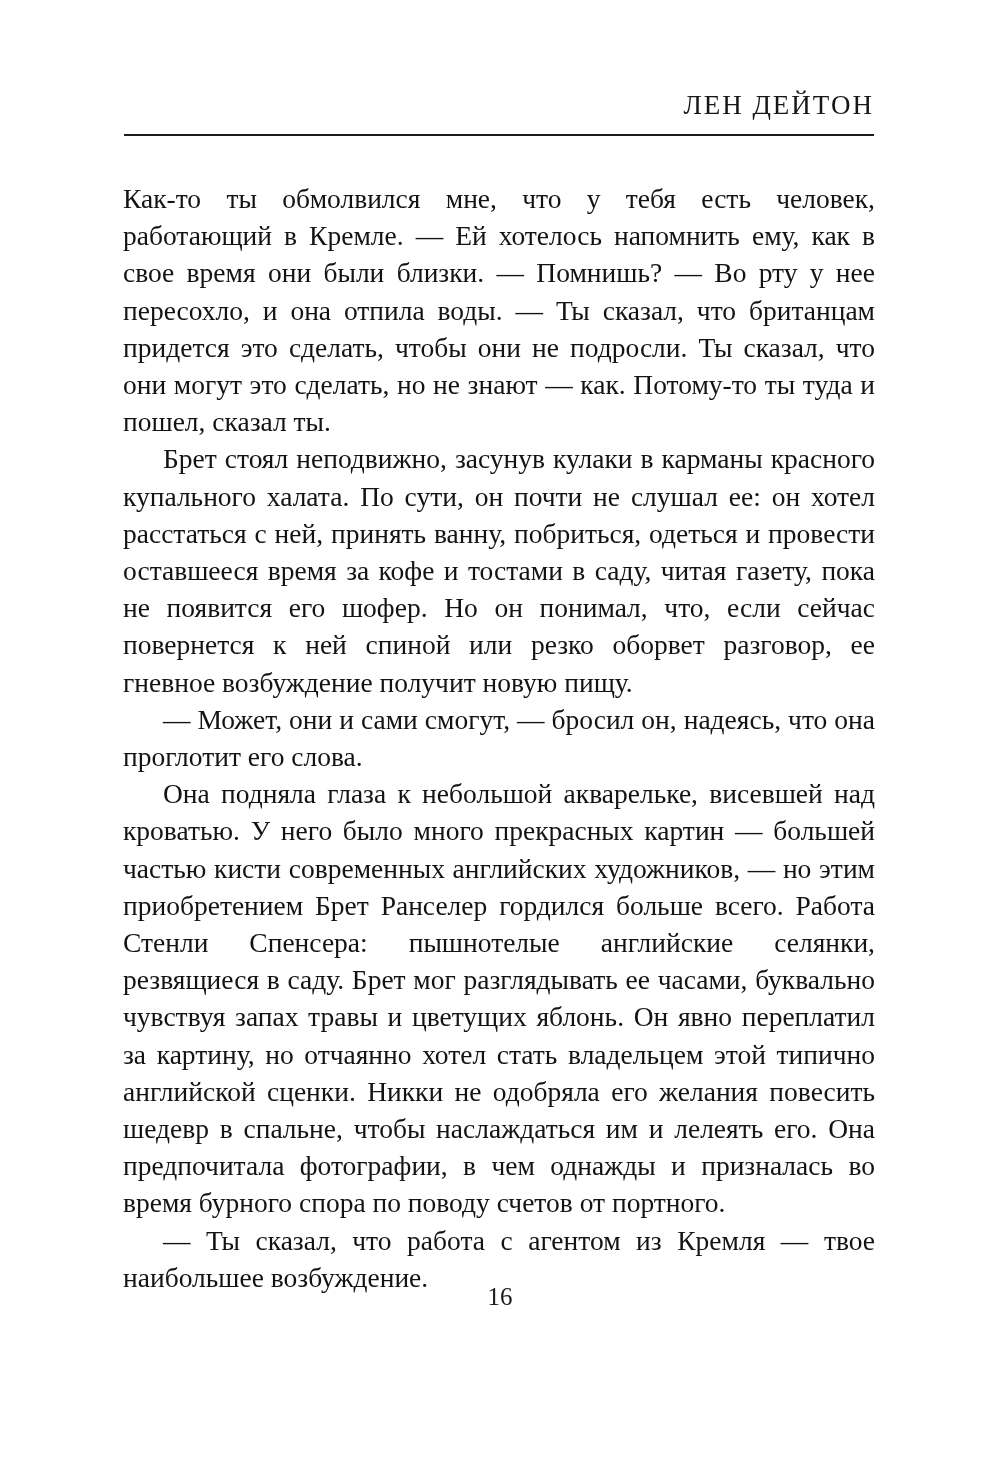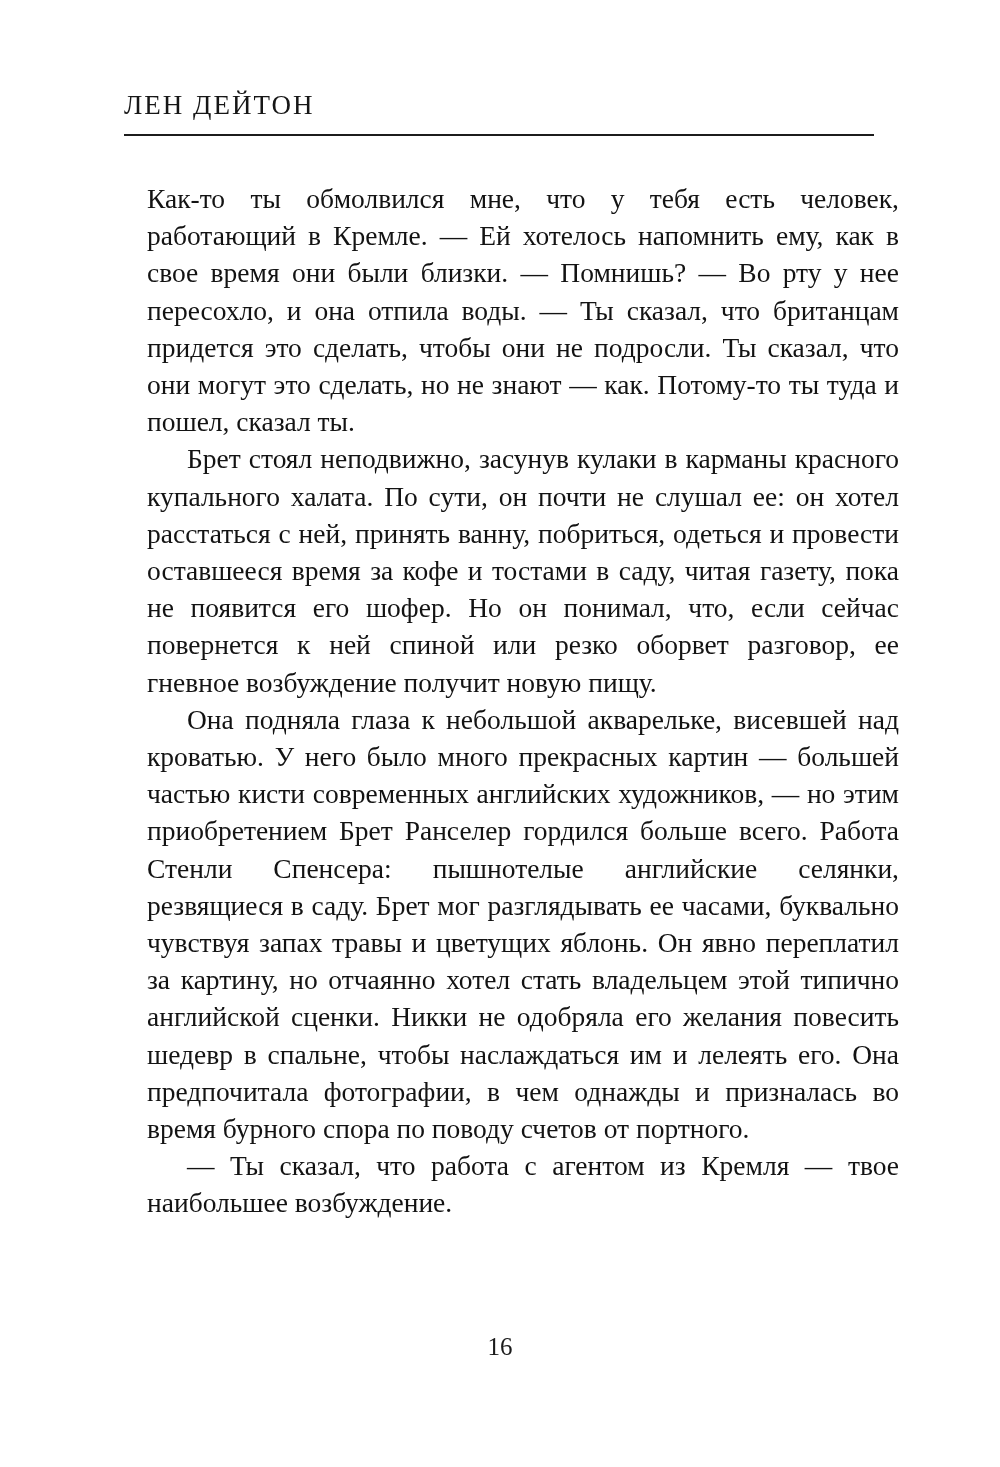--- a/index.html
+++ b/index.html
@@ -15,21 +15,21 @@
     color: #141414;
     font-family: "Liberation Serif", serif;
     box-sizing: border-box;
     overflow: hidden;
   }
   .running-header {
     position: absolute;
     top: 90px;
     left: 124px;
     width: 750px;
-    text-align: left;
+    text-align: right;
   }
   .author {
     font-size: 27px;
     letter-spacing: 2px;
     color: #161616;
   }
   .header-rule {
     margin-top: 13px;
     border: 0;
     border-top: 2px solid #1c1c1c;
@@ -37,52 +37,52 @@
   }
   .body-text {
     position: absolute;
     top: 180px;
     left: 123px;
     width: 752px;
     font-size: 27.5px;
     line-height: 37.2px;
     text-align: justify;
     color: #131313;
-    margin-left: 24px;
   }
   .para {
     margin: 0;
     padding: 0;
   }
   .para.indent {
     text-indent: 40px;
   }
   .page-footer {
     position: absolute;
-    top: 1333px;
+    top: 1283px;
     left: 0;
     width: 100%;
     text-align: center;
     font-size: 25px;
     color: #1a1a1a;
   }
 </style>
 </head>
 <body>
 
 <div class="page">
 
   <div class="running-header">
     <div class="author">ЛЕН ДЕЙТОН</div>
     <hr class="header-rule">
   </div>
 
   <div class="body-text" id="paragraphs">
       <p class="para">Как-то ты обмолвился мне, что у тебя есть человек, работающий в Кремле. — Ей хотелось напомнить ему, как в свое время они были близки. — Помнишь? — Во рту у нее пересохло, и она отпила воды. — Ты сказал, что британцам придется это сделать, чтобы они не подросли. Ты сказал, что они могут это сделать, но не знают — как. Потому-то ты туда и пошел, сказал ты.</p>
       <p class="para indent">Брет стоял неподвижно, засунув кулаки в карманы красного купального халата. По сути, он почти не слушал ее: он хотел расстаться с ней, принять ванну, побриться, одеться и провести оставшееся время за кофе и тостами в саду, читая газету, пока не появится его шофер. Но он понимал, что, если сейчас повернется к ней спиной или резко оборвет разговор, ее гневное возбуждение получит новую пищу.</p>
+      <p class="para indent">— Может, они и сами смогут, — бросил он, надеясь, что она проглотит его слова.</p>
       <p class="para indent">Она подняла глаза к небольшой акварельке, висевшей над кроватью. У него было много прекрасных картин — большей частью кисти современных английских художников, — но этим приобретением Брет Ранселер гордился больше всего. Работа Стенли Спенсера: пышнотелые английские селянки, резвящиеся в саду. Брет мог разглядывать ее часами, буквально чувствуя запах травы и цветущих яблонь. Он явно переплатил за картину, но отчаянно хотел стать владельцем этой типично английской сценки. Никки не одобряла его желания повесить шедевр в спальне, чтобы наслаждаться им и лелеять его. Она предпочитала фотографии, в чем однажды и призналась во время бурного спора по поводу счетов от портного.</p>
       <p class="para indent">— Ты сказал, что работа с агентом из Кремля — твое наибольшее возбуждение.</p>
     </div>
 
   <div class="page-footer">
     <span>16</span>
   </div>
 
 </div>
 

